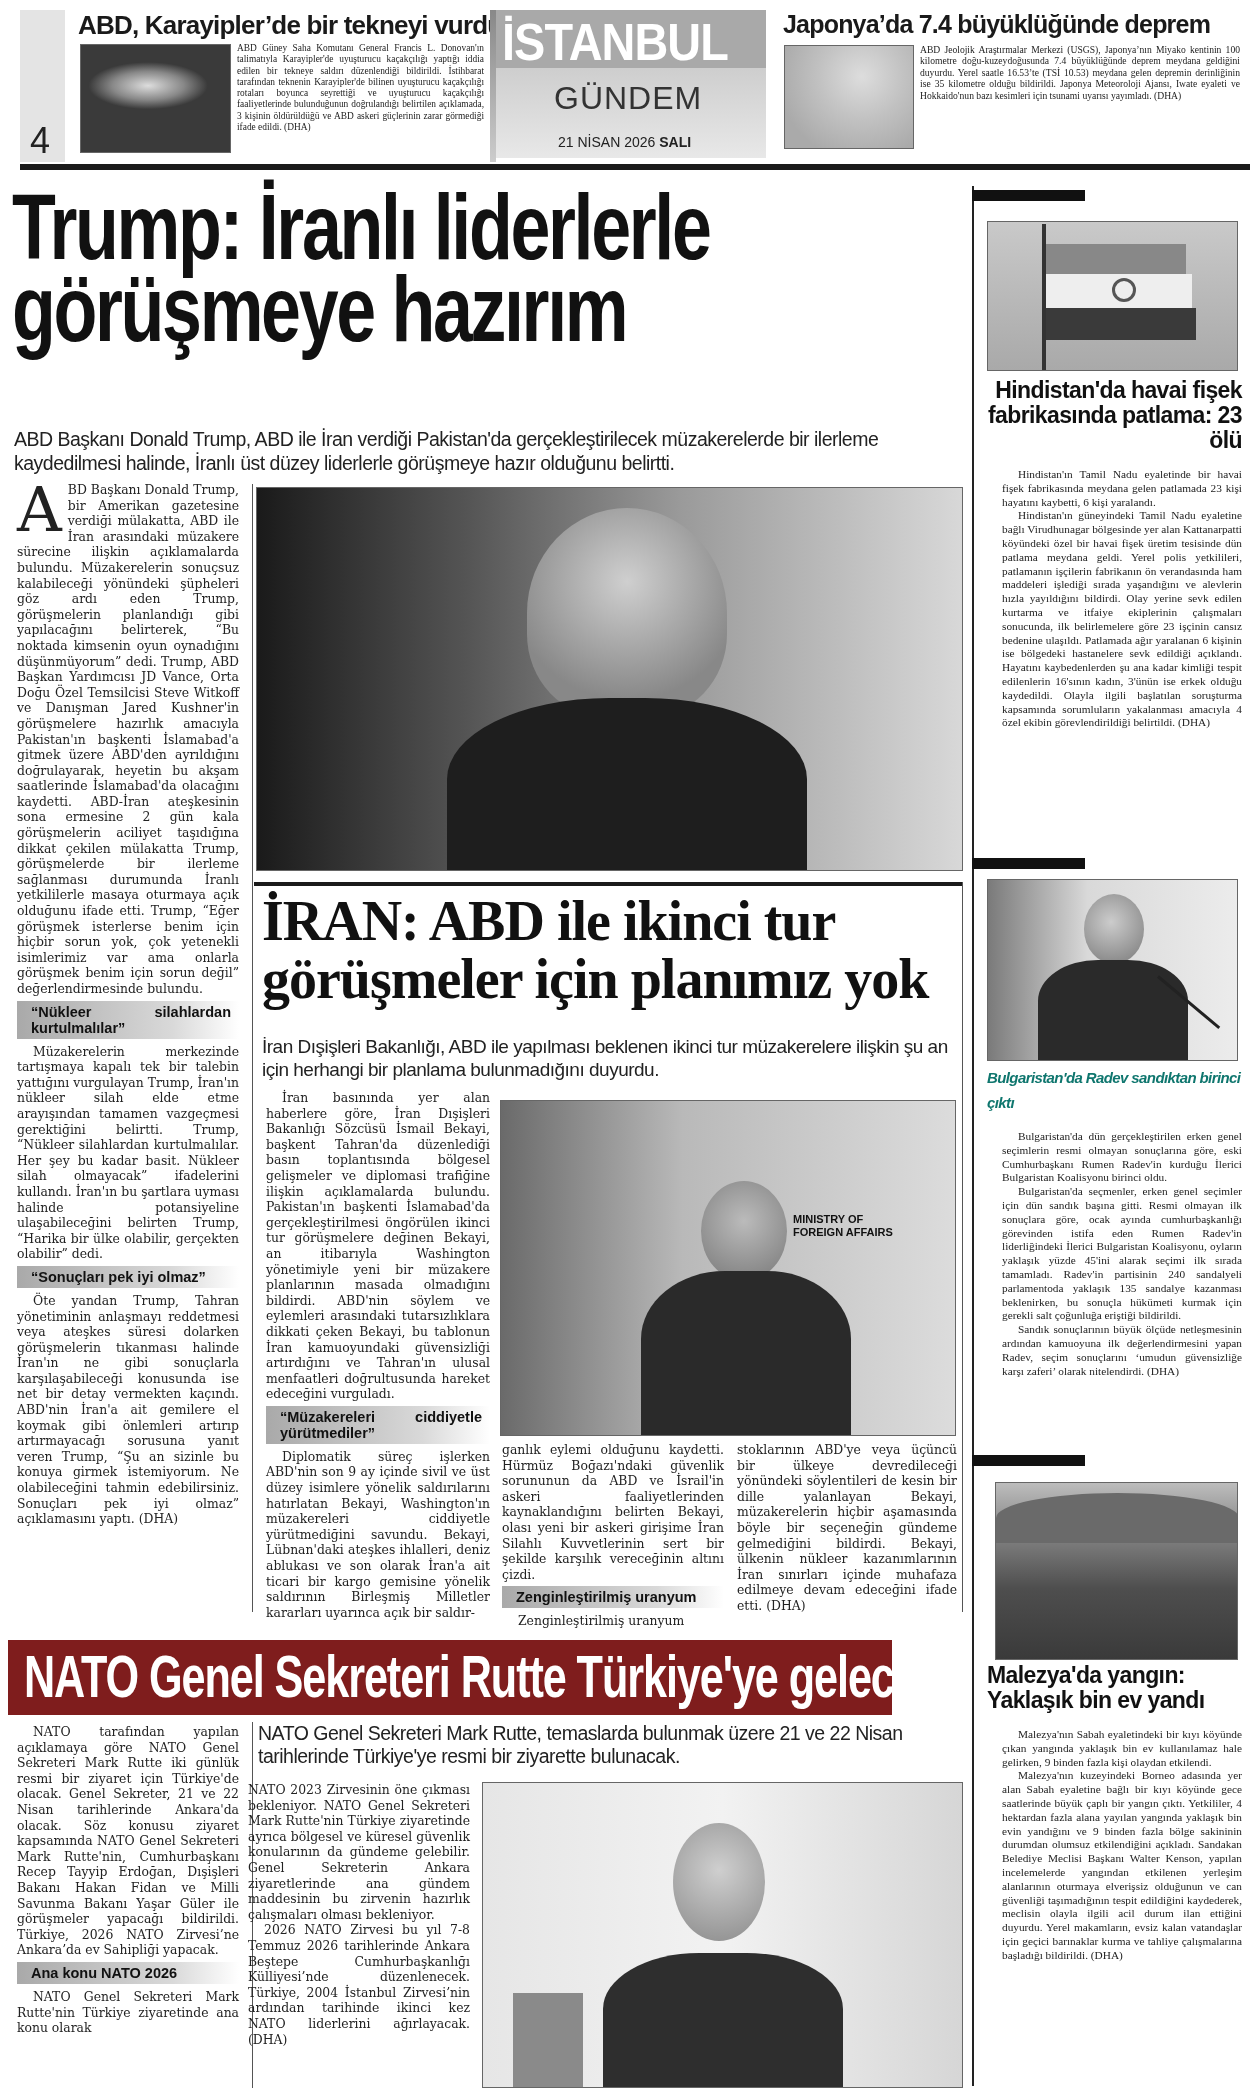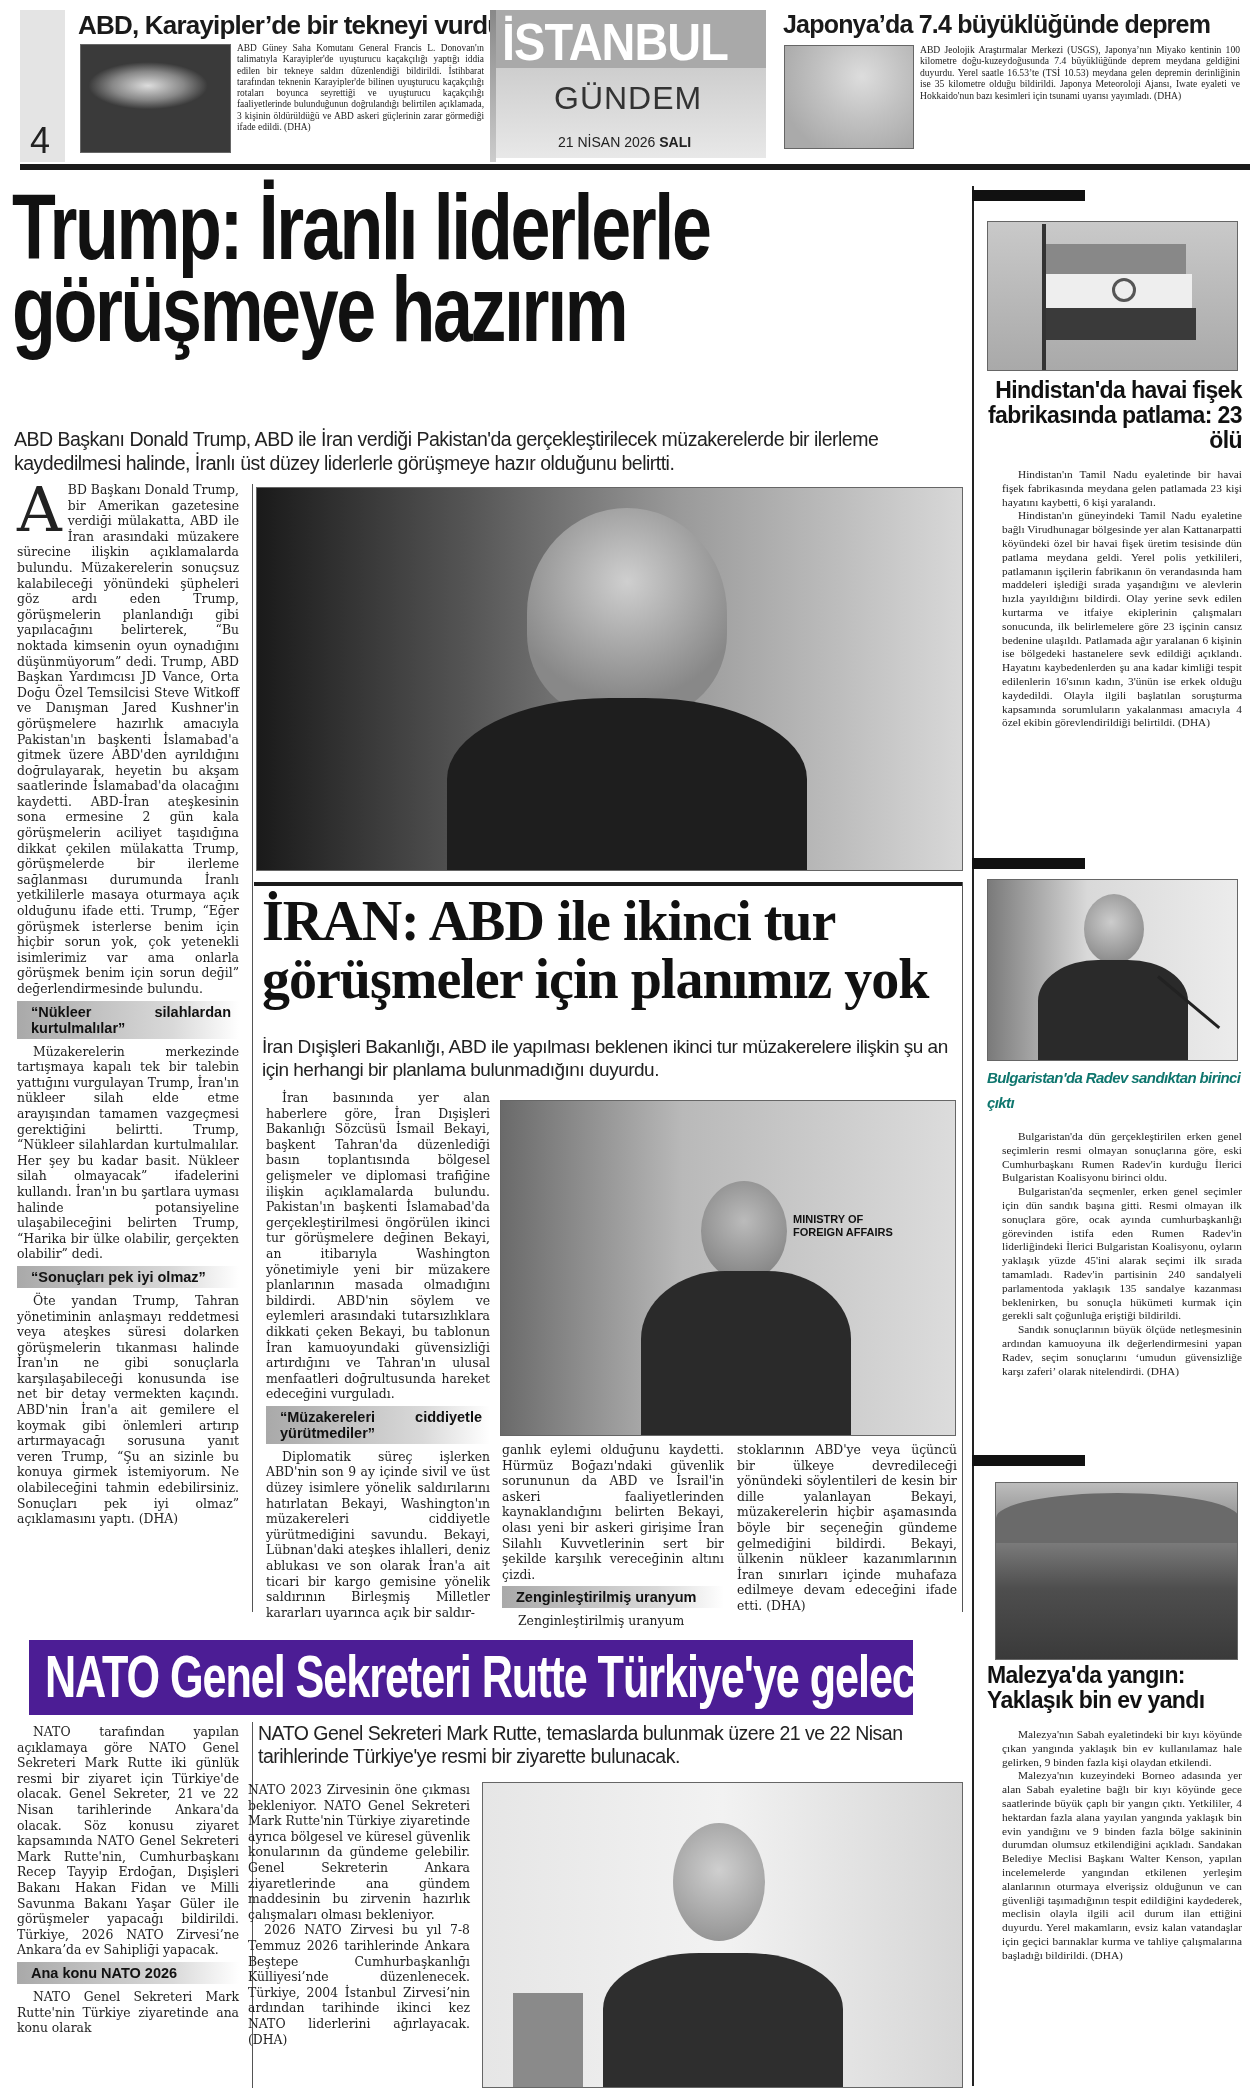--- a/index.html
+++ b/index.html
@@ -128,21 +128,21 @@
 <div class="tabbar" style="left:972px;top:1455px;"></div>
 <div class="photo" style="left:995px;top:1482px;width:243px;height:178px;background:linear-gradient(#bdbdbd 0%,#8a8a8a 25%,#4e4e4e 60%,#3a3a3a 100%);">
   <div class="abs" style="left:0;top:10px;width:243px;height:50px;border-radius:50% 50% 0 0;background:#6a6a6a;"></div>
 </div>
 <div class="abs sans" style="left:987px;top:1663px;width:255px;font-size:23px;font-weight:bold;line-height:25px;letter-spacing:-0.6px;color:#111;">Malezya'da yangın: Yaklaşık bin ev yandı</div>
 <div class="abs small-text" style="left:1002px;top:1728px;width:240px;font-size:11.3px;line-height:13.8px;">
   <p style="text-indent:16px">Malezya'nın Sabah eyaletindeki bir kıyı köyünde çıkan yangında yaklaşık bin ev kullanılamaz hale gelirken, 9 binden fazla kişi olaydan etkilendi.</p>
   <p style="text-indent:16px">Malezya'nın kuzeyindeki Borneo adasında yer alan Sabah eyaletine bağlı bir kıyı köyünde gece saatlerinde büyük çaplı bir yangın çıktı. Yetkililer, 4 hektardan fazla alana yayılan yangında yaklaşık bin evin yandığını ve 9 binden fazla bölge sakininin durumdan olumsuz etkilendiğini açıkladı. Sandakan Belediye Meclisi Başkanı Walter Kenson, yapılan incelemelerde yangından etkilenen yerleşim alanlarının oturmaya elverişsiz olduğunun ve can güvenliği taşımadığının tespit edildiğini kaydederek, meclisin olayla ilgili acil durum ilan ettiğini duyurdu. Yerel makamların, evsiz kalan vatandaşlar için geçici barınaklar kurma ve tahliye çalışmalarına başladığı bildirildi. (DHA)</p>
 </div>
 
-<div class="abs" style="left:29px;top:1640px;width:884px;height:75px;background:#4c1d95;">
+<div class="abs" style="left:8px;top:1640px;width:884px;height:75px;background:#7f1d1d;">
   <div class="cond" style="position:absolute;left:16px;top:6px;font-size:60px;line-height:62px;color:#fff;letter-spacing:-1.5px;transform:scaleX(0.72);">NATO Genel Sekreteri Rutte Türkiye'ye gelecek</div>
 </div>
 
 <div class="abs body-text" style="left:17px;top:1724px;width:222px;">
   <p>NATO tarafından yapılan açıklamaya göre NATO Genel Sekreteri Mark Rutte iki günlük resmi bir ziyaret için Türkiye'de olacak. Genel Sekreter, 21 ve 22 Nisan tarihlerinde Ankara'da olacak. Söz konusu ziyaret kapsamında NATO Genel Sekreteri Mark Rutte'nin, Cumhurbaşkanı Recep Tayyip Erdoğan, Dışişleri Bakanı Hakan Fidan ve Milli Savunma Bakanı Yaşar Güler ile görüşmeler yapacağı bildirildi. Türkiye, 2026 NATO Zirvesi’ne Ankara’da ev Sahipliği yapacak.</p>
   <div class="subhead">Ana konu NATO 2026</div>
   <p>NATO Genel Sekreteri Mark Rutte'nin Türkiye ziyaretinde ana konu olarak</p>
 </div>
 <div class="vline" style="left:252px;top:1722px;height:366px;"></div>
 

